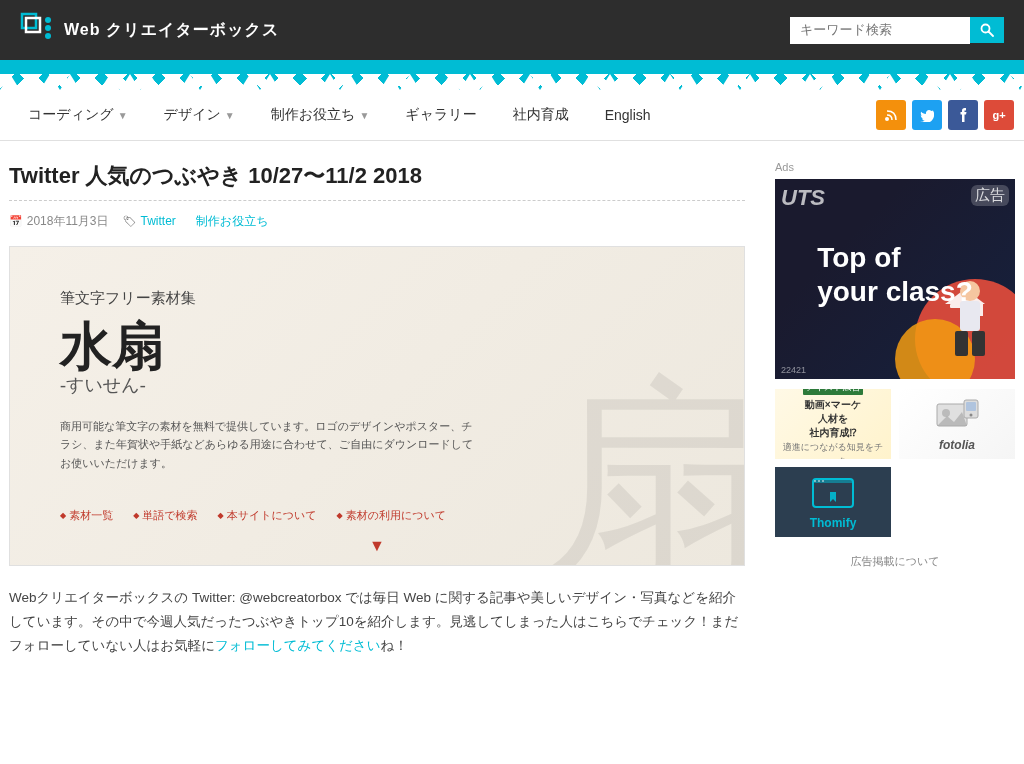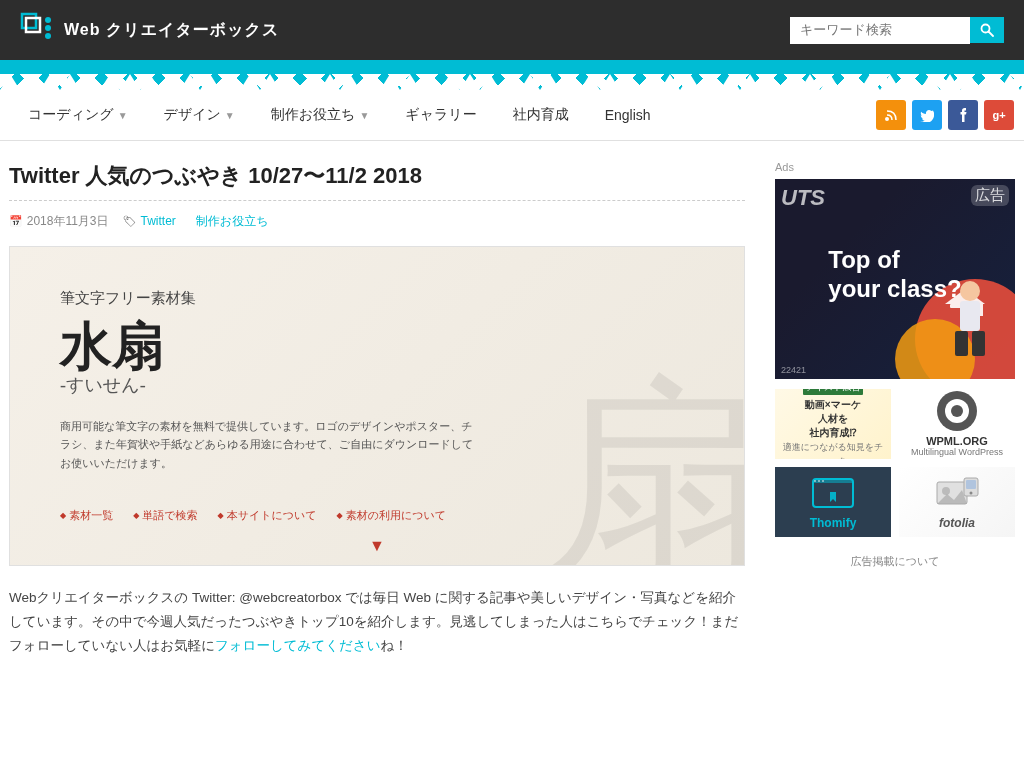--- a/index.html
+++ b/index.html
@@ -308,21 +308,21 @@
       justify-content: center;
       position: relative;
       overflow: hidden;
     }
     #ad-main-content {
       position: relative;
       z-index: 2;
       color: #fff;
     }
     .ad-main-title {
-      font-size: 24px;
+      font-size: 28px;
       font-weight: bold;
       color: #fff;
       line-height: 1.2;
       margin-bottom: 8px;
     }
     .ad-number {
       position: absolute;
       bottom: 4px;
       left: 6px;
       font-size: 9px;
@@ -546,59 +546,47 @@
       <div class="ad-small" id="ad-sm1">
         <div class="ad-sm1-text">
           <div style="font-size:9px;background:#2d7a3a;color:#fff;padding:1px 3px;margin-bottom:3px;border-radius:1px;display:inline-block;">テキスト広告</div><br>
           <strong>動画×マーケ</strong><br>
           <strong>人材を</strong><br>
           <strong>社内育成⁉</strong><br>
           <span style="font-size:9px;color:#777;">適進につながる知見をチェック</span>
         </div>
       </div>
 
-      <div class="ad-small" id="ad-sm2">
+
+      <div class="ad-small" id="ad-sm4">
         <div style="text-align:center;padding:8px;">
-
-          <div style="width:40px;height:40px;border-radius:50%;background:#555;margin:0 auto 4px;display:flex;align-items:center;justify-content:center;">
-            <div style="width:24px;height:24px;border-radius:50%;background:#fff;display:flex;align-items:center;justify-content:center;">
-              <div style="width:12px;height:12px;border-radius:50%;background:#555;"></div>
-            </div>
-          </div>
-          <div style="font-size:11px;font-weight:bold;color:#333;">WPML.ORG</div>
-          <div style="font-size:9px;color:#777;">Multilingual WordPress</div>
+          <svg width="50" height="40" viewBox="0 0 50 40" fill="none" xmlns="http://www.w3.org/2000/svg">
+            <rect x="5" y="8" width="30" height="22" rx="2" fill="#e0e0e0" stroke="#aaa" stroke-width="1"></rect>
+            <circle cx="14" cy="17" r="4" fill="#bbb"></circle>
+            <polygon points="5,30 15,20 22,26 30,16 35,30" fill="#aaa" opacity="0.7"></polygon>
+            <rect x="32" y="4" width="14" height="18" rx="2" fill="#ddd" stroke="#aaa" stroke-width="1"></rect>
+            <rect x="34" y="6" width="10" height="9" rx="1" fill="#b0c4de"></rect>
+            <circle cx="39" cy="19" r="1.5" fill="#888"></circle>
+          </svg>
+          <div style="font-size:12px;font-weight:bold;color:#555;font-style:italic;">fotolia</div>
         </div>
       </div>
 
       <div class="ad-small" id="ad-sm3">
         <div style="text-align:center;padding:8px;">
           
           <svg width="50" height="40" viewBox="0 0 50 40" fill="none" xmlns="http://www.w3.org/2000/svg">
             <rect x="5" y="5" width="40" height="28" rx="3" stroke="#00bcd4" stroke-width="2" fill="none"></rect>
             <rect x="5" y="5" width="40" height="4" fill="#00bcd4" opacity="0.5"></rect>
             <circle cx="7" cy="7" r="1" fill="white" opacity="0.6"></circle>
             <circle cx="11" cy="7" r="1" fill="white" opacity="0.6"></circle>
             <circle cx="15" cy="7" r="1" fill="white" opacity="0.6"></circle>
             <path d="M22 18 L22 28 L25 25 L28 28 L28 18 Z" fill="#00bcd4" opacity="0.9"></path>
           </svg>
           <div style="font-size:12px;font-weight:bold;color:#00bcd4;">Thomify</div>
         </div>
       </div>
-
-      <div class="ad-small" id="ad-sm4">
-        <div style="text-align:center;padding:8px;">
-          <svg width="50" height="40" viewBox="0 0 50 40" fill="none" xmlns="http://www.w3.org/2000/svg">
-            <rect x="5" y="8" width="30" height="22" rx="2" fill="#e0e0e0" stroke="#aaa" stroke-width="1"></rect>
-            <circle cx="14" cy="17" r="4" fill="#bbb"></circle>
-            <polygon points="5,30 15,20 22,26 30,16 35,30" fill="#aaa" opacity="0.7"></polygon>
-            <rect x="32" y="4" width="14" height="18" rx="2" fill="#ddd" stroke="#aaa" stroke-width="1"></rect>
-            <rect x="34" y="6" width="10" height="9" rx="1" fill="#b0c4de"></rect>
-            <circle cx="39" cy="19" r="1.5" fill="#888"></circle>
-          </svg>
-          <div style="font-size:12px;font-weight:bold;color:#555;font-style:italic;">fotolia</div>
-        </div>
-      </div>
     </div>
 
     <div id="ads-footer-link">広告掲載について</div>
   </aside>
 
 </div>
 
 </body></html>

